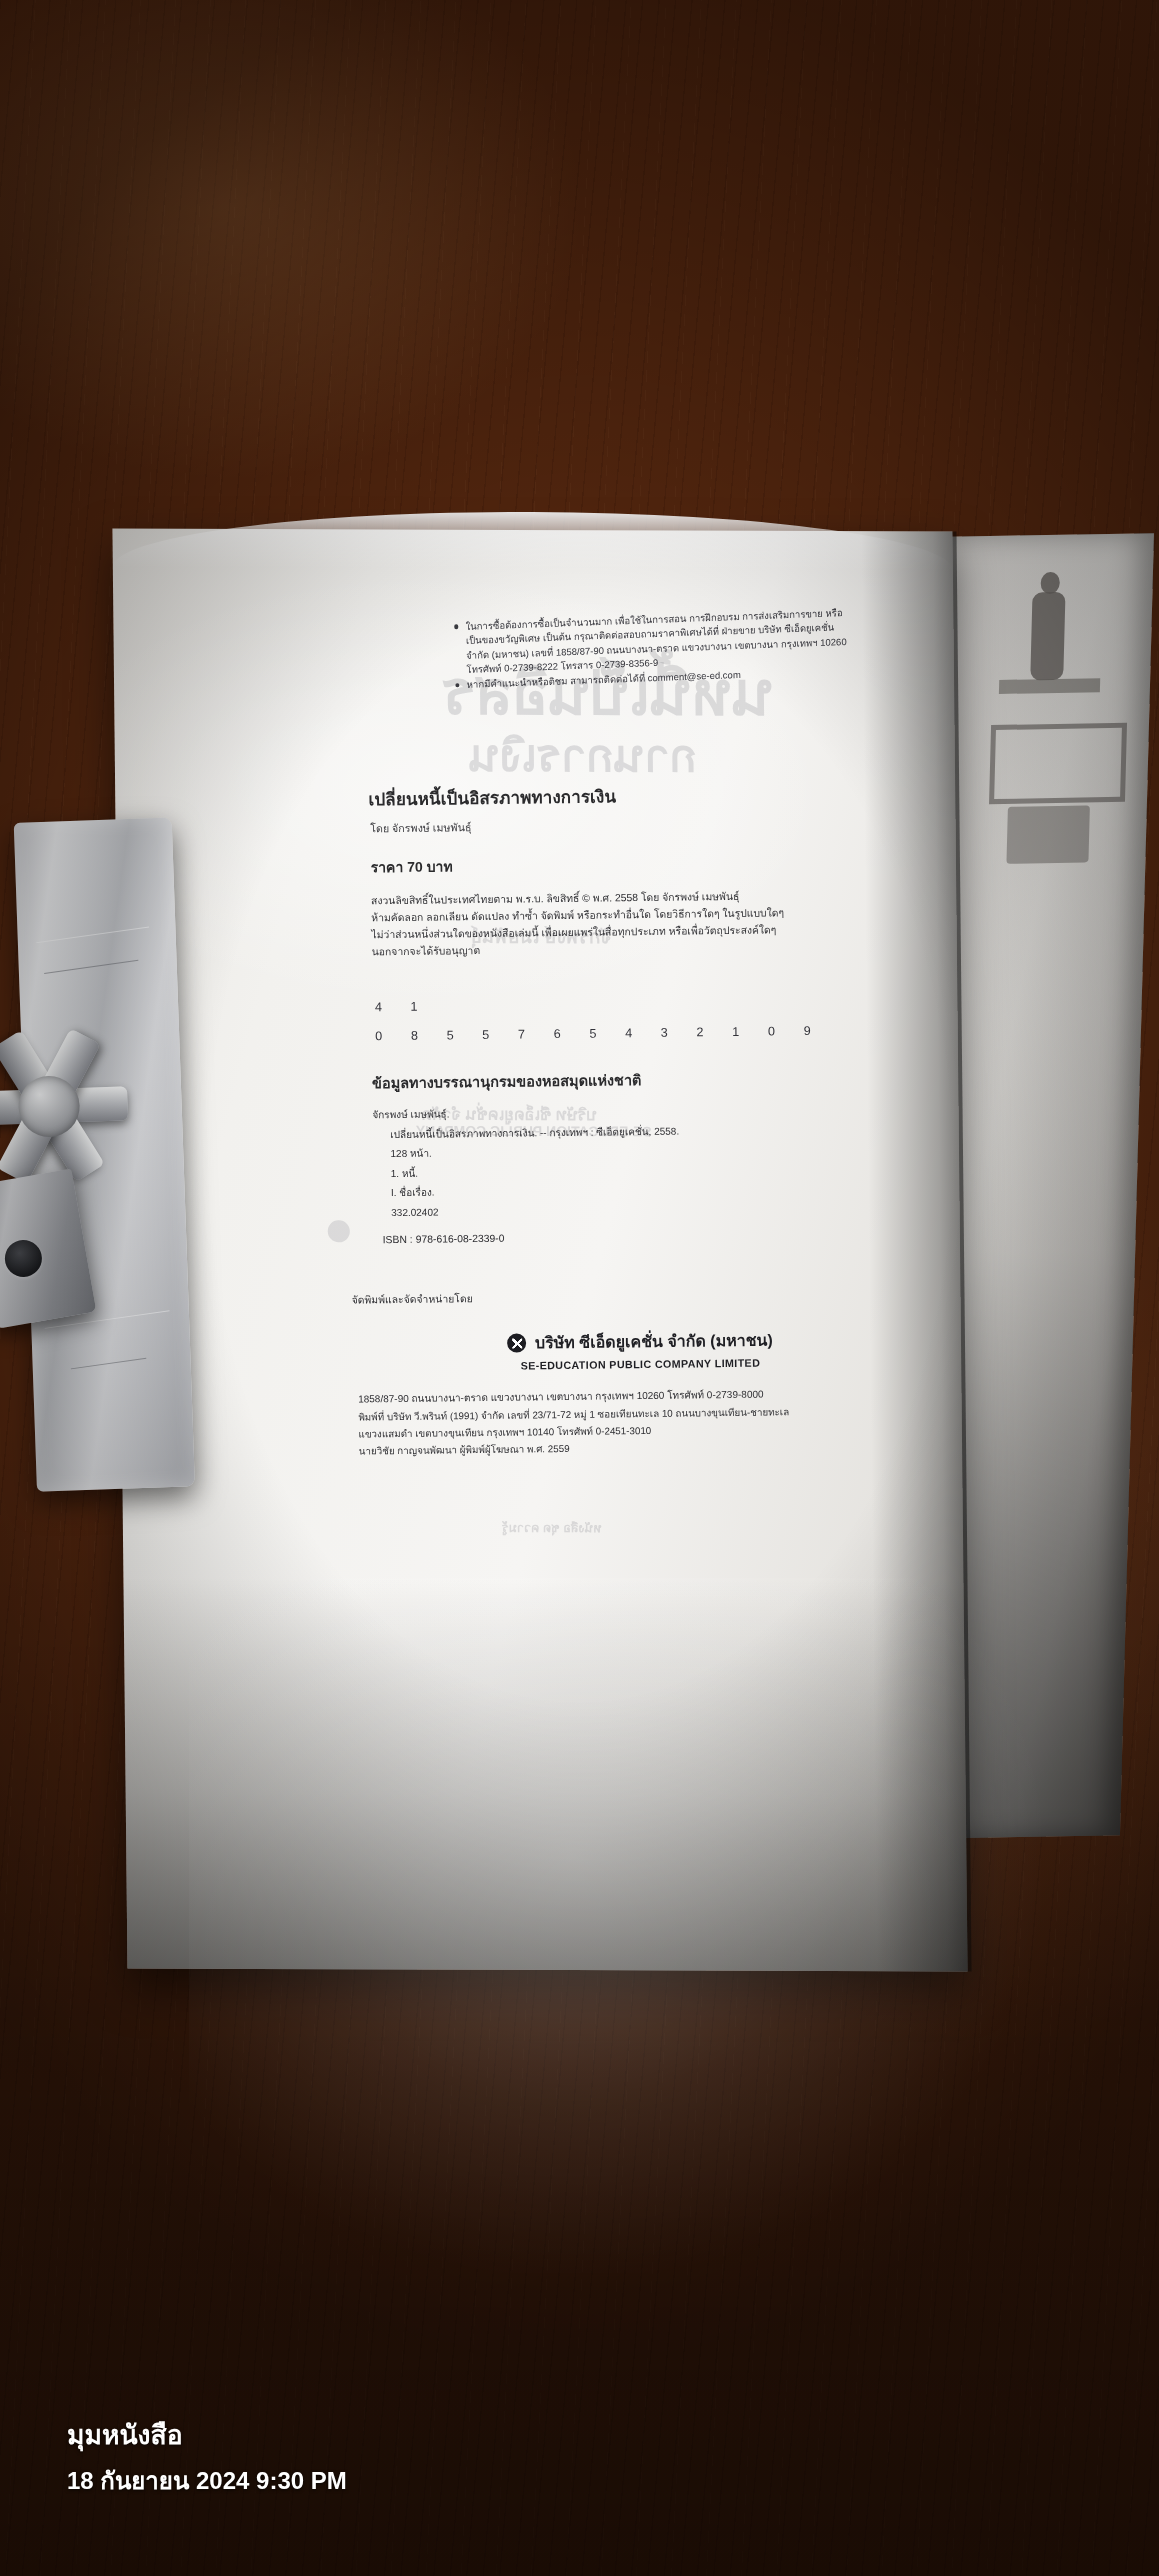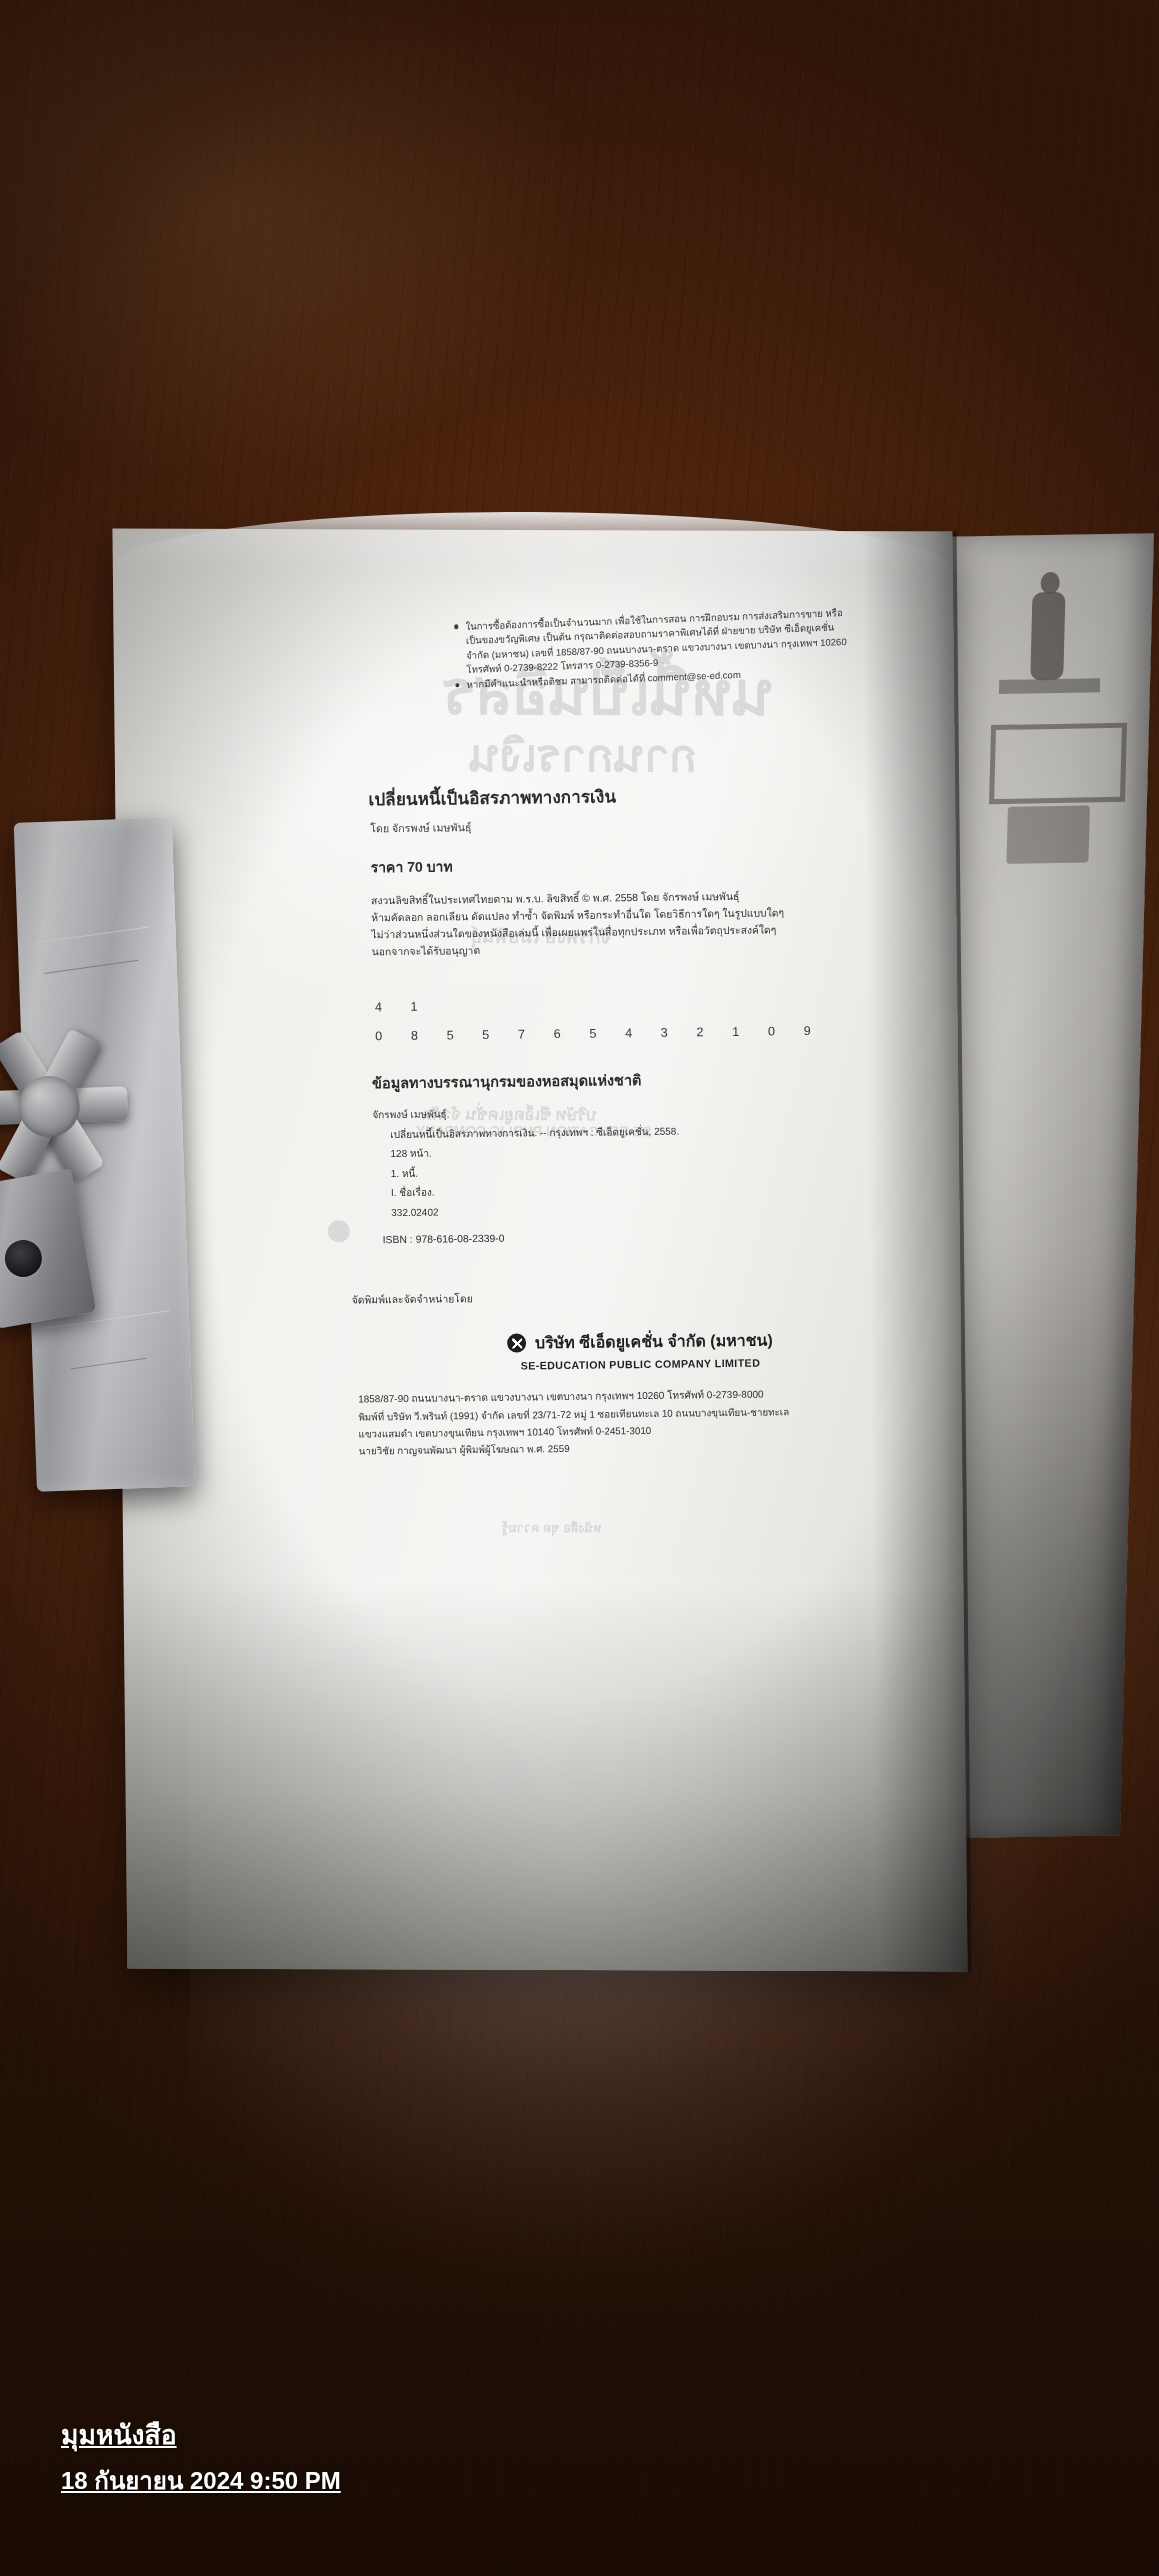--- a/index.html
+++ b/index.html
@@ -357,25 +357,24 @@
   }
   .vignette {
     position: absolute; inset: 0;
     background: radial-gradient(ellipse 821px 1200px at 50% 45%, rgba(0,0,0,0) 45%, rgba(0,0,0,.45) 100%);
     pointer-events: none;
   }
 
   
   .overlay {
     position: absolute;
-    left: 61px;
+    left: 67px;
     bottom: 76px;
     color: #ffffff;
     text-shadow: 0 1.3px 3.8px rgba(0,0,0,.75);
-    text-decoration: underline;
   }
   .overlay .app-name {
     font-size: 26.5px;
     font-weight: bold;
     line-height: 1.25;
   }
   .overlay .stamp {
     font-size: 24px;
     font-weight: bold;
     margin-top: 8.8px;
@@ -489,17 +488,17 @@
     </div>
     <div class="clamp-lever"></div>
     <div class="clamp-hole"></div>
   </div>
 
   <div class="glare"></div>
   <div class="vignette"></div>
 
   <div class="overlay">
     <div class="app-name">มุมหนังสือ</div>
-    <div class="stamp">18 กันยายน 2024 9:50 PM</div>
+    <div class="stamp">18 กันยายน 2024 9:30 PM</div>
   </div>
 
 </div>
 
 
 </body></html>

